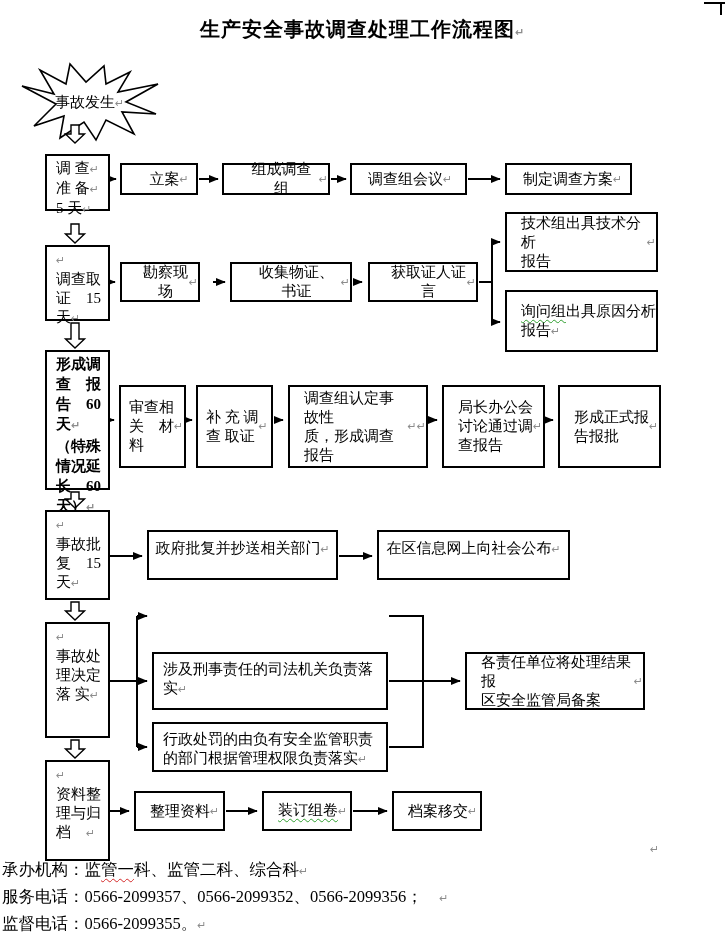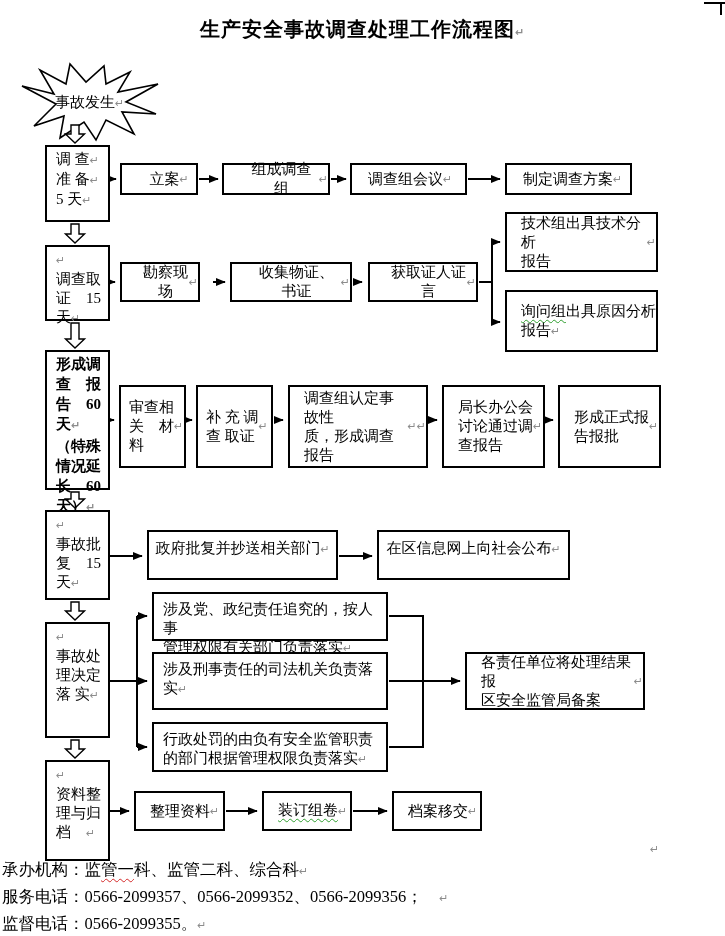--- a/index.html
+++ b/index.html
@@ -88,21 +88,21 @@
       <line x1="109" y1="811" x2="129" y2="811" marker-end="url(#ah)"></line>
       <line x1="226" y1="811" x2="257" y2="811" marker-end="url(#ah)"></line>
       <line x1="353" y1="811" x2="387" y2="811" marker-end="url(#ah)"></line>
     </g>
   </svg>
 
   <div class="title flowtext">生产安全事故调查处理工作流程图<span class="pmark">↵</span></div>
 
   <div class="burst-label flowtext">事故发生<span class="pmark">↵</span></div>
 
-  <div class="box stage flowtext" style="left:45px;top:145px;width:65px;height:77px">调 查<span class="pmark">↵</span><br>准 备<span class="pmark">↵</span><br>5 天<span class="pmark">↵</span></div>
+  <div class="box stage flowtext" style="left:45px;top:154px;width:65px;height:57px">调 查<span class="pmark">↵</span><br>准 备<span class="pmark">↵</span><br>5 天<span class="pmark">↵</span></div>
   <div class="box stage flowtext" style="left:45px;top:245px;width:65px;height:76px"><span class="pmark">↵</span><br>调查取<br>证　15<br>天<span class="pmark">↵</span></div>
   <div class="box stage tight flowtext" style="left:45px;top:350px;width:65px;height:140px">形成调<br>查　报<br>告　60<br>天<span class="pmark">↵</span><br>（特殊<br>情况延<br>长　60<br>天）<span class="pmark">↵</span></div>
   <div class="box stage flowtext" style="left:45px;top:510px;width:65px;height:90px"><span class="pmark">↵</span><br>事故批<br>复　15<br>天<span class="pmark">↵</span></div>
   <div class="box stage flowtext" style="left:45px;top:622px;width:65px;height:116px"><span class="pmark">↵</span><br>事故处<br>理决定<br>落 实<span class="pmark">↵</span></div>
   <div class="box stage flowtext" style="left:45px;top:760px;width:65px;height:101px"><span class="pmark">↵</span><br>资料整<br>理与归<br>档　<span class="pmark">↵</span></div>
 
   <div class="box center flowtext" style="left:120px;top:163px;width:78px;height:32px">立案<span class="pmark">↵</span></div>
   <div class="box center flowtext" style="left:222px;top:163px;width:108px;height:32px">组成调查组<span class="pmark">↵</span></div>
   <div class="box vcenter pl12 flowtext" style="left:350px;top:163px;width:117px;height:32px">调查组会议<span class="pmark">↵</span></div>
   <div class="box vcenter pl12 flowtext" style="left:505px;top:163px;width:127px;height:32px">制定调查方案<span class="pmark">↵</span></div>
@@ -117,21 +117,20 @@
 
   <div class="box vcenter pl8 flowtext" style="left:119px;top:385px;width:67px;height:83px">审查相<br>关　材<br>料<span class="pmark">↵</span></div>
   <div class="box vcenter pl8 flowtext" style="left:196px;top:385px;width:77px;height:83px">补 充 调<br>查 取证<span class="pmark">↵</span></div>
   <div class="box vcenter pl10 flowtext" style="left:288px;top:385px;width:140px;height:83px">调查组认定事故性<br>质，形成调查报告<span class="pmark">↵</span><br><span class="pmark">↵</span></div>
   <div class="box vcenter pl10 flowtext" style="left:442px;top:385px;width:103px;height:83px">局长办公会<br>讨论通过调<br>查报告<span class="pmark">↵</span></div>
   <div class="box vcenter pl10 flowtext" style="left:558px;top:385px;width:103px;height:83px">形成正式报<br>告报批<span class="pmark">↵</span></div>
 
   <div class="box topcenter flowtext" style="left:147px;top:530px;width:191px;height:50px">政府批复并抄送相关部门<span class="pmark">↵</span></div>
   <div class="box topcenter flowtext" style="left:377px;top:530px;width:193px;height:50px">在区信息网上向社会公布<span class="pmark">↵</span></div>
 
-  <div class="box lefttop flowtext" style="left:152px;top:592px;width:236px;height:49px">涉及党、政纪责任追究的，按人事<br>管理权限有关部门负责落实<span class="pmark">↵</span></div>
   <div class="box lefttop flowtext" style="left:152px;top:652px;width:236px;height:58px">涉及刑事责任的司法机关负责落<br>实<span class="pmark">↵</span></div>
   <div class="box lefttop flowtext" style="left:152px;top:722px;width:236px;height:50px">行政处罚的由负有安全监管职责<br>的部门根据管理权限负责落实<span class="pmark">↵</span></div>
   <div class="box vcenter pl10 flowtext" style="left:465px;top:652px;width:180px;height:58px">各责任单位将处理结果报<br>区安全监管局备案<span class="pmark">↵</span></div>
 
   <div class="box vcenter pl10 flowtext" style="left:134px;top:791px;width:91px;height:40px">整理资料<span class="pmark">↵</span></div>
   <div class="box vcenter pl10" style="left:262px;top:791px;width:90px;height:40px">
     <span><span class="sq-green flowtext">装订组卷</span><span class="flowtext"><span class="pmark">↵</span></span></span>
   </div>
   <div class="box vcenter pl10 flowtext" style="left:392px;top:791px;width:90px;height:40px">档案移交<span class="pmark">↵</span></div>
 

